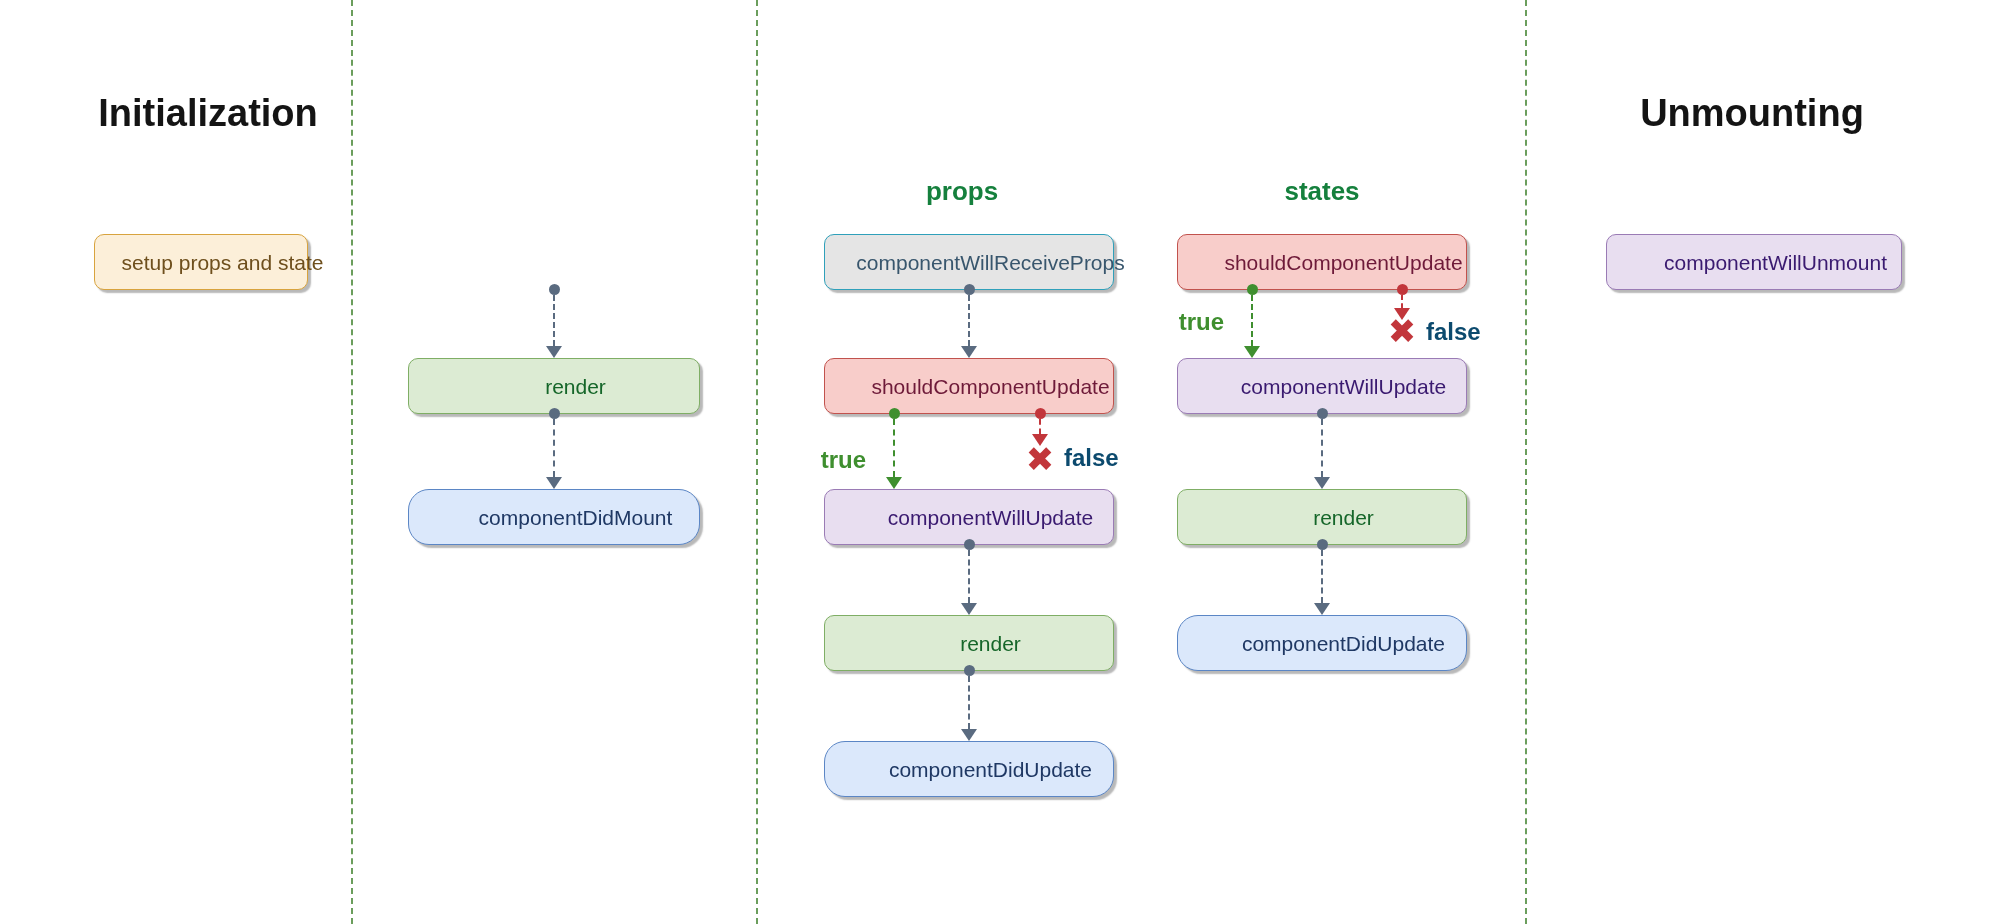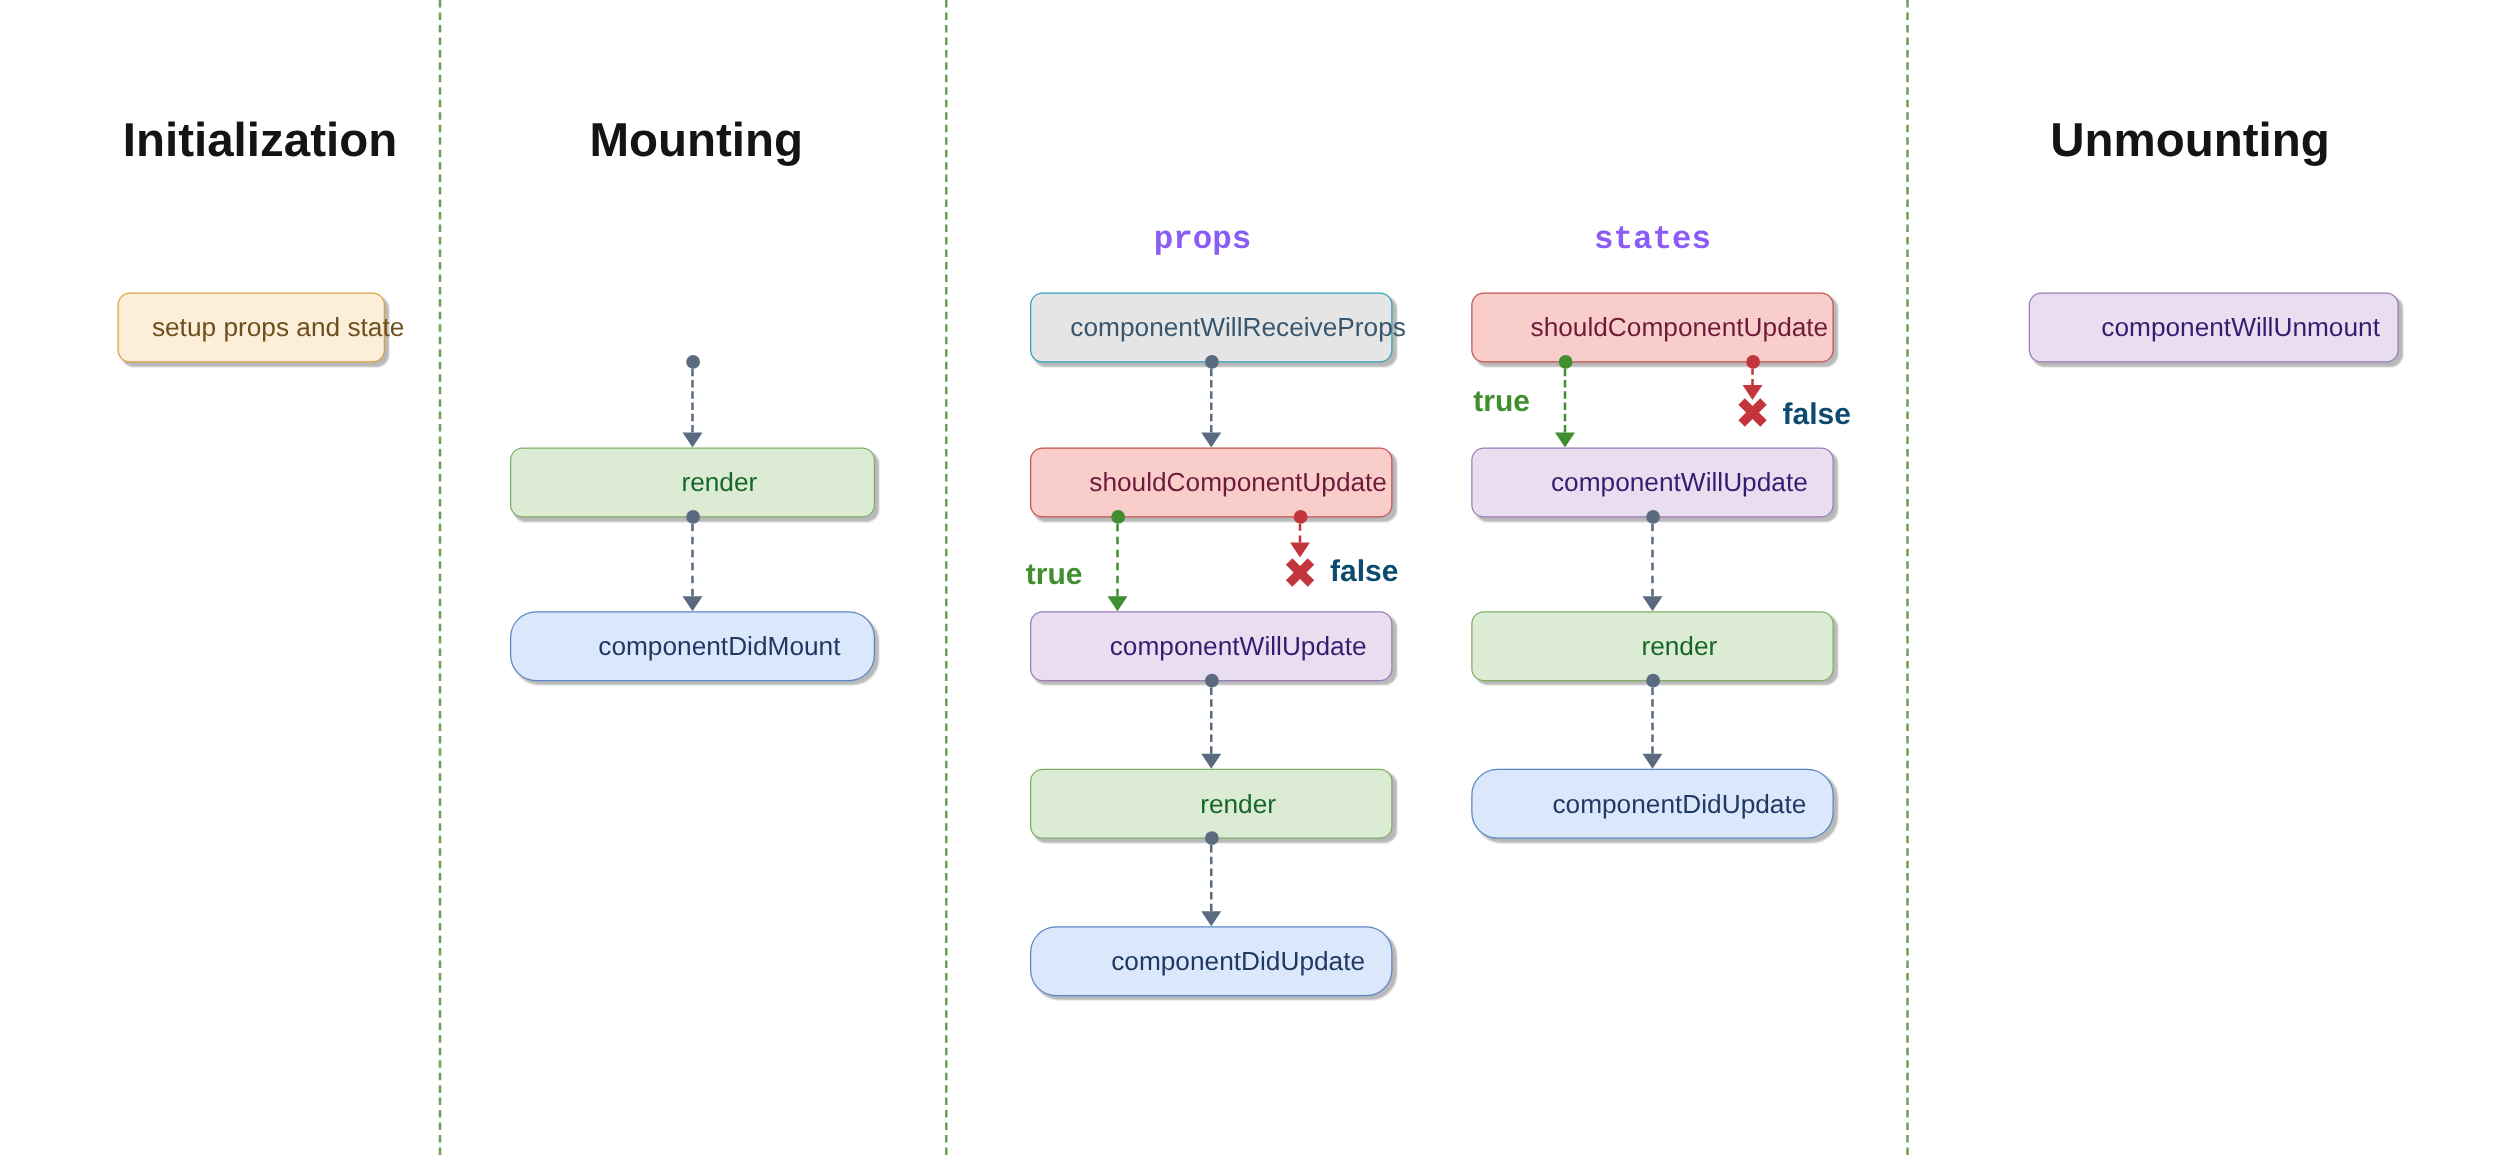--- a/index.html
+++ b/index.html
@@ -10,21 +10,21 @@
   .divider{
     position:absolute;top:0;height:924px;width:0;
     border-left:2px dashed #6b9e5c;
   }
   .sec-title{
     position:absolute;transform:translateX(-50%);
     font-size:38px;font-weight:600;color:#141414;white-space:nowrap;line-height:46px;
   }
   .sub-title{
     position:absolute;transform:translateX(-50%);
-    font-size:26px;font-weight:600;color:#8b5cf6;white-space:nowrap;line-height:30px;font-family:Liberation Mono, monospace;
+    font-size:26px;font-weight:600;color:#15803d;white-space:nowrap;line-height:30px;
   }
   .box{
     position:absolute;height:56px;border-radius:10px;border:1.5px solid;
     display:flex;align-items:center;justify-content:center;
     font-size:21px;line-height:1;white-space:nowrap;
     box-shadow:3px 3px 1.5px rgba(0,0,0,0.28);
     box-sizing:border-box;
     padding-left:43px;
   }
   .c-orange{background:#fcefd9;border-color:#d8a33e;color:#6e4f1d;}
@@ -65,21 +65,20 @@
 
   <div class="divider" style="left:351px;"></div>
   <div class="divider" style="left:756px;"></div>
   <div class="divider" style="left:1525px;"></div>
 
   <div class="sec-title" style="left:208px;top:90px;">Initialization</div>
   <div class="box c-orange" style="left:94px;top:234px;width:214px;">
     <span>setup props and state</span>
   </div>
 
-  <div class="sec-title" style="left:557px;top:90px;">Mounting</div>
   <div class="connector slate" style="left:554px;top:284px;height:74px;">
     <span class="dot"></span>
       <span class="line"></span>
       <span class="head"></span>
   </div>
   <div class="box c-green" style="left:408px;top:358px;width:292px;">
     <span>render</span>
   </div>
   <div class="connector slate" style="left:554px;top:408px;height:81px;">
     <span class="dot"></span>
@@ -171,17 +170,17 @@
   <div class="connector slate" style="left:1322px;top:539px;height:76px;">
     <span class="dot"></span>
       <span class="line"></span>
       <span class="head"></span>
   </div>
   <div class="box c-blue" style="left:1177px;top:615px;width:290px;">
     <span>componentDidUpdate</span>
   </div>
 
   <div class="sec-title" style="left:1752px;top:90px;">Unmounting</div>
-  <div class="box c-purple" style="left:1606px;top:234px;width:296px;margin-left:17px;">
+  <div class="box c-purple" style="left:1606px;top:234px;width:296px;">
     <span>componentWillUnmount</span>
   </div>
 
 </div>
 
 </body></html>

